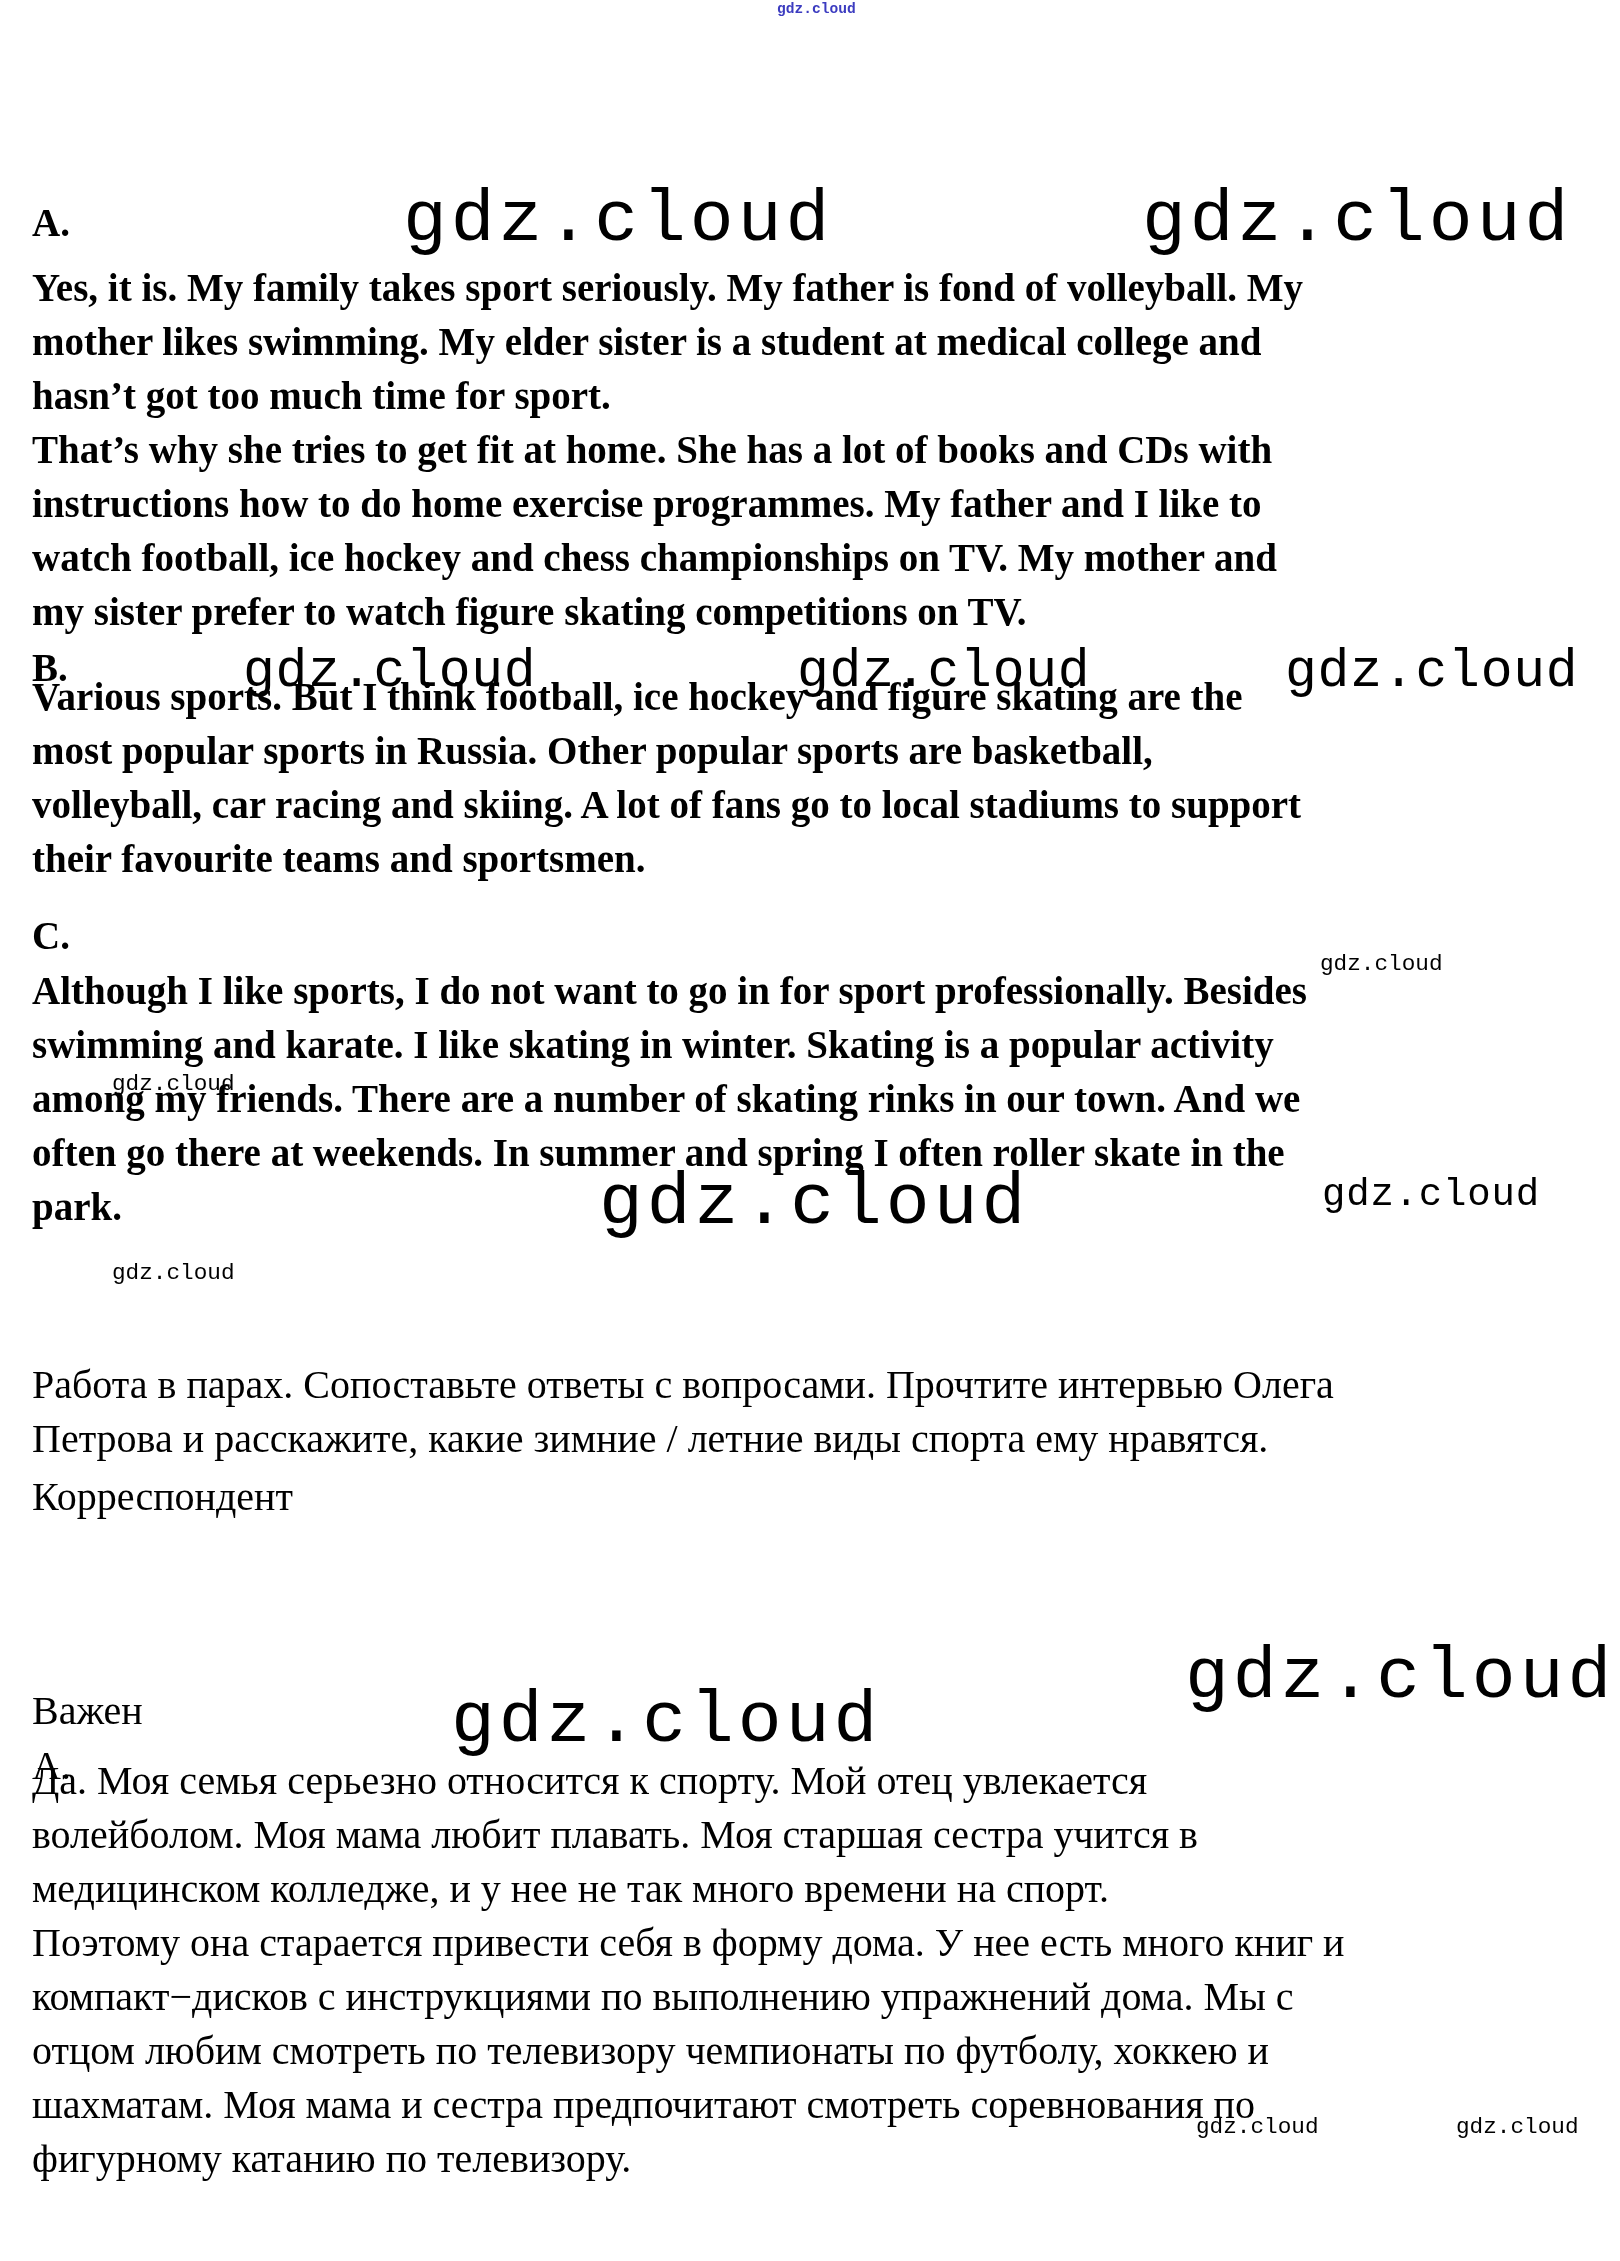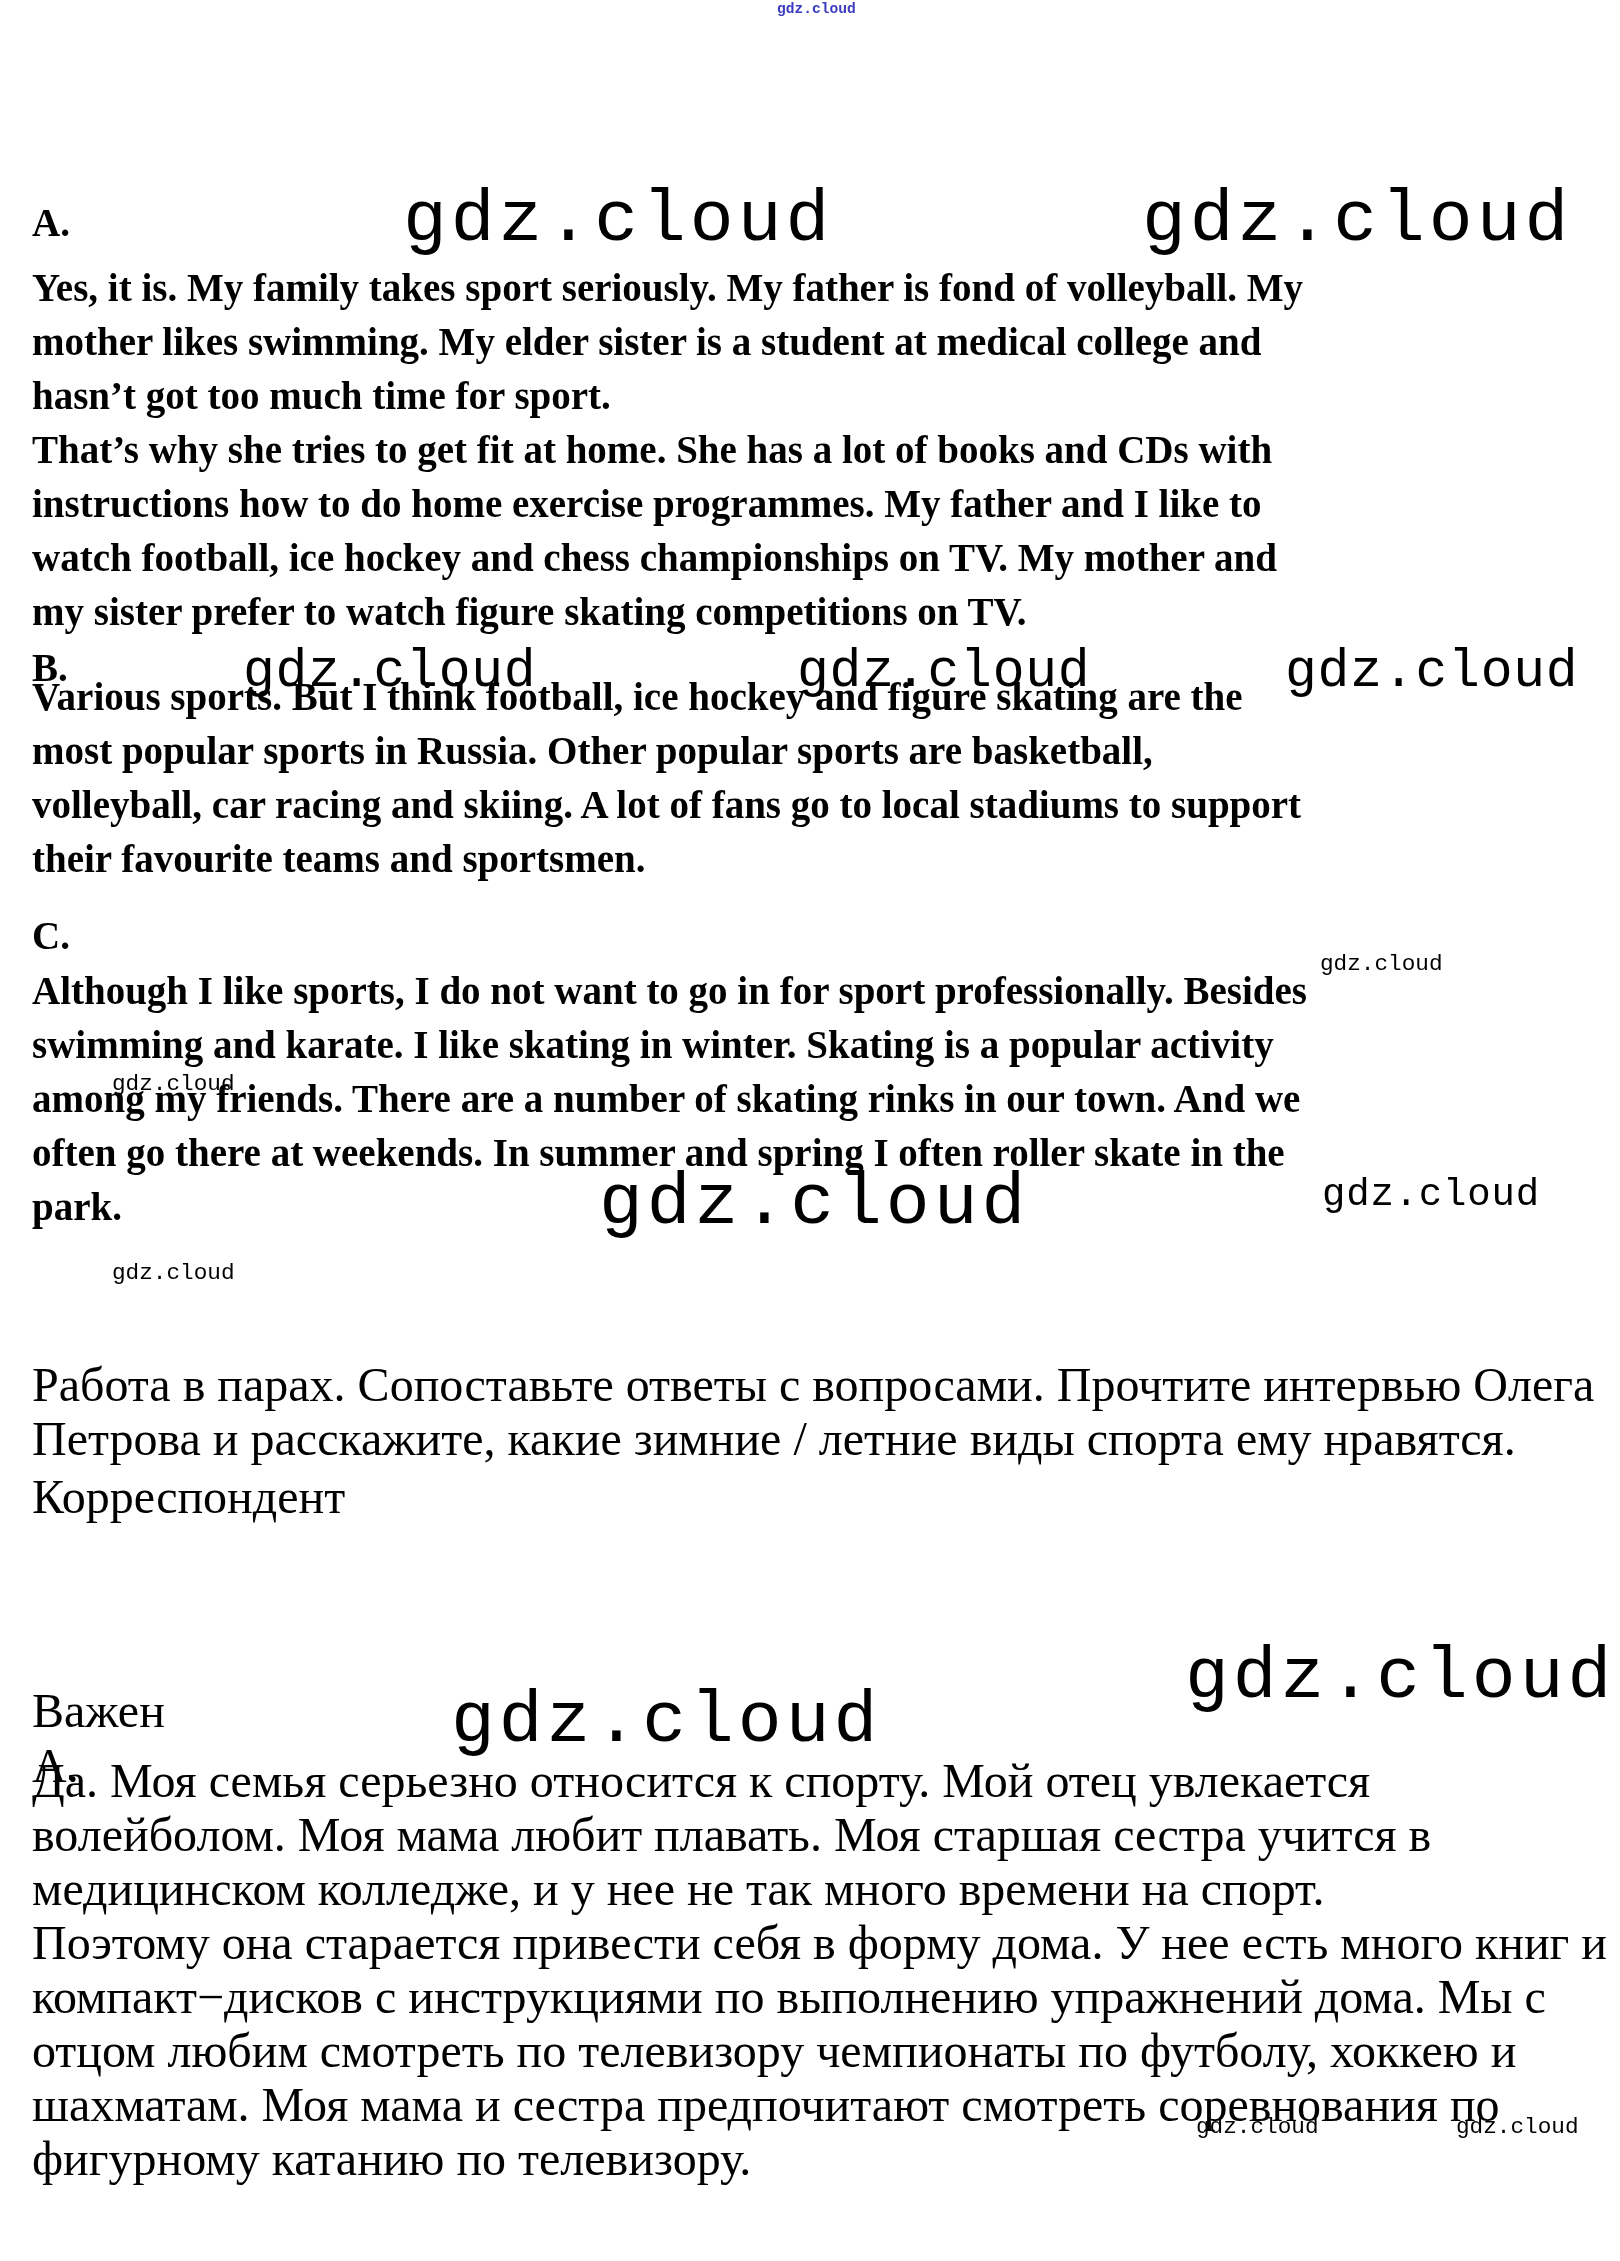--- a/index.html
+++ b/index.html
@@ -13,21 +13,21 @@
   }
   .t {
     position: absolute;
     left: 32px;
     font-family: "Liberation Serif", serif;
     white-space: pre;
     line-height: 54px;
     color: #000000;
   }
   .en { font-size: 39px; font-weight: bold; }
-  .ru { font-size: 48px; font-weight: normal; }
+  .ru { font-size: 40px; font-weight: normal; }
   .it { font-size: 39px; font-style: italic; font-weight: normal; }
   .wm {
     position: absolute;
     font-family: Liberation Mono, monospace;
     white-space: nowrap;
     line-height: 1;
     color: #000000;
   }
   .wm-big   { font-size: 73px; letter-spacing: 4px; }
   .wm-mid   { font-size: 53px; letter-spacing: 0.8px; }

